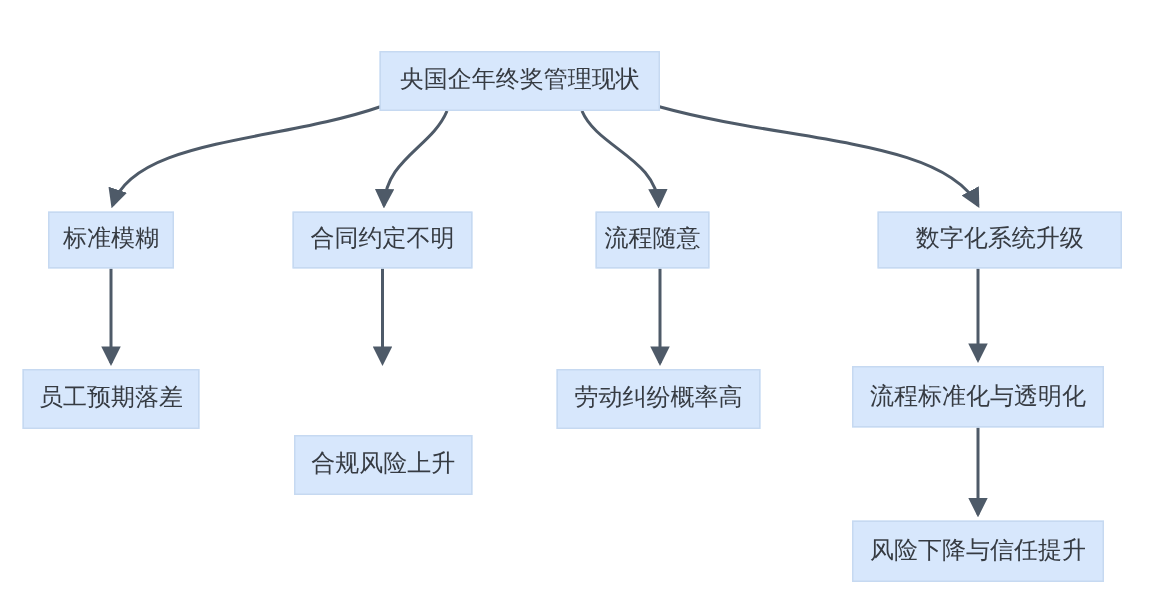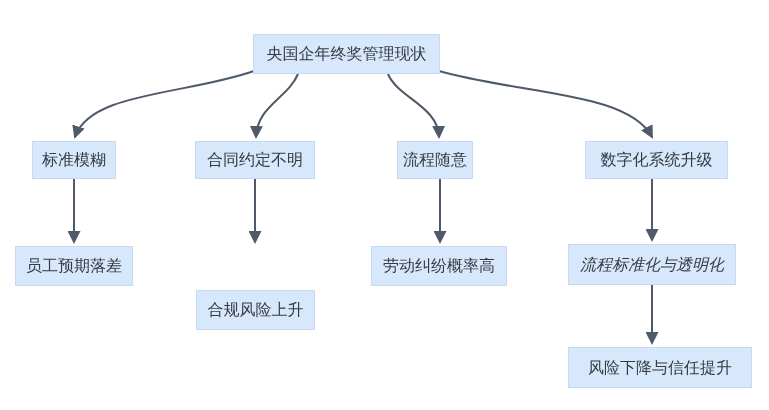--- a/index.html
+++ b/index.html
@@ -43,26 +43,26 @@
     font-size: 16px;
     line-height: 1;
     white-space: nowrap;
     text-align: center;
   }
   
   #node-root    { left: 253px; top: 34px;  width: 187px; height: 40px; }
   #node-cause1  { left: 32px;  top: 141px; width: 84px;  height: 38px; }
   #node-cause2  { left: 195px; top: 141px; width: 120px; height: 38px; }
   #node-cause3  { left: 397px; top: 141px; width: 76px;  height: 38px; }
-  #node-cause4  { left: 585px; top: 141px; width: 143px; height: 38px; }
+  #node-cause4  { left: 585px; top: 141px; width: 163px; height: 38px; }
   #node-effect1 { left: 15px;  top: 246px; width: 118px; height: 40px; }
   #node-effect2 { left: 196px; top: 246px; width: 119px; height: 40px; margin-top: 44px; }
   #node-effect3 { left: 371px; top: 246px; width: 136px; height: 40px; }
-  #node-effect4 { left: 568px; top: 244px; width: 168px; height: 41px; font-style: italic; }
-  #node-effect5 { left: 568px; top: 347px; width: 184px; height: 41px; }
+  #node-effect4 { left: 568px; top: 244px; width: 168px; height: 41px; }
+  #node-effect5 { left: 568px; top: 347px; width: 168px; height: 41px; }
 </style>
 </head>
 <body>
 
 <div class="canvas">
 
   <svg class="edges" viewBox="0 0 769 410" aria-hidden="true">
     <defs>
       <marker id="arrow" viewBox="0 0 10 10" refX="8.5" refY="5" markerWidth="6.5" markerHeight="6.5" orient="auto-start-reverse">
         <path class="arrowhead" d="M 0 0 L 10 5 L 0 10 z"></path>

